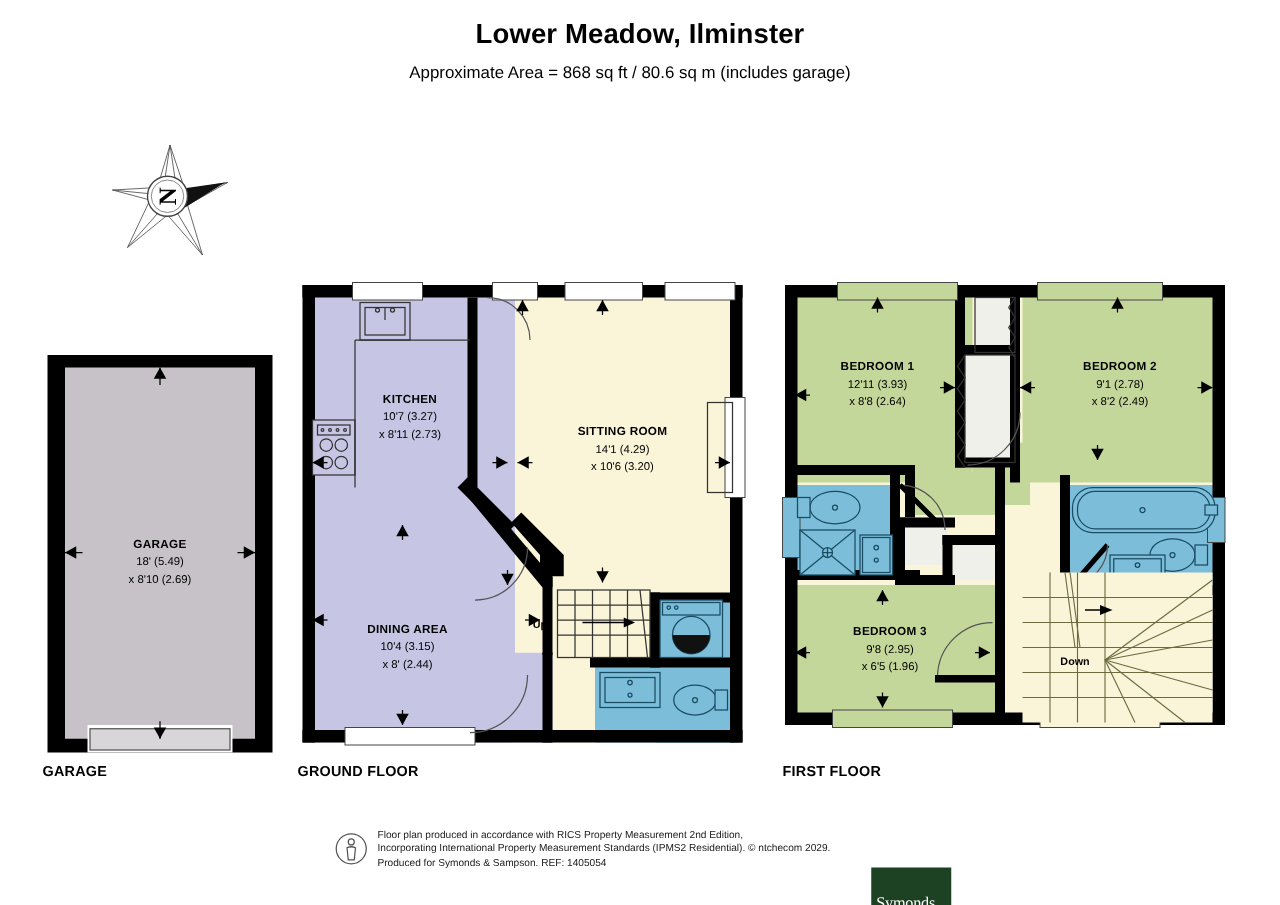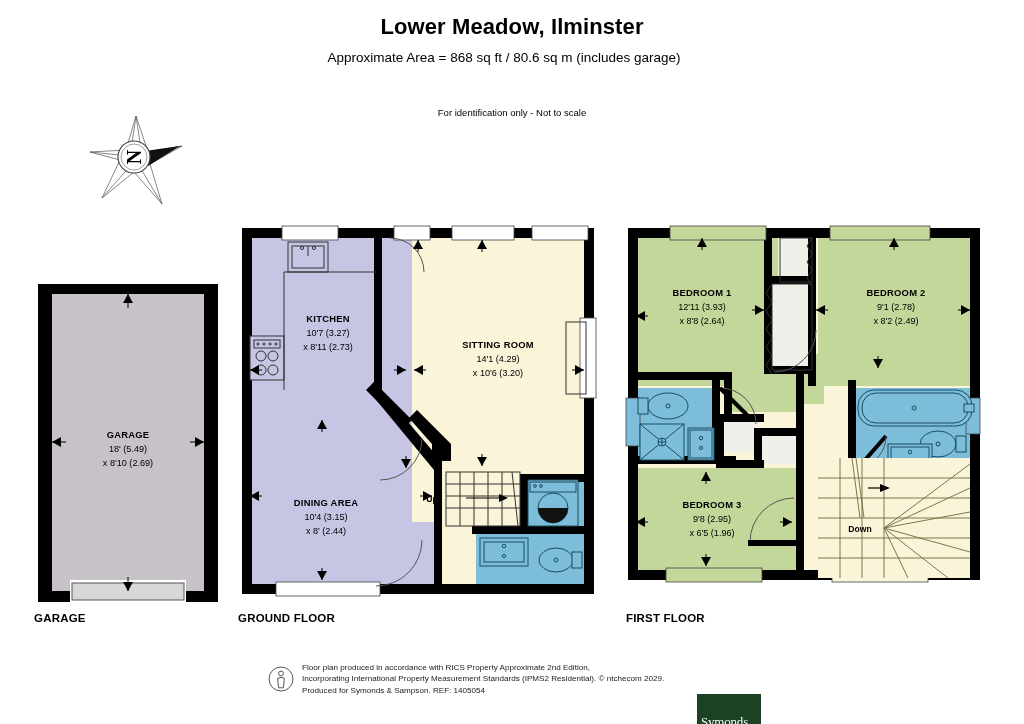--- a/index.html
+++ b/index.html
@@ -41,21 +41,20 @@
   .logo .bar{position:absolute;left:3px;top:36px;width:10px;height:13px;background:#f0e800;}
   .logo .l2s{position:relative;z-index:2;}
 </style>
 </head>
 <body>
 
 <div class="stage">
 
   <div class="title">Lower Meadow, Ilminster</div>
   <div class="sub sub1">Approximate Area = 868 sq ft / 80.6 sq m (includes garage)</div>
-  <div class="note">For identification only - Not to scale</div>
 
   <svg class="compass" viewBox="0 0 96 96">
     <g stroke="#555" stroke-width="0.7" fill="none">
       <path d="M48 4 L60 40 L94 34 L62 52 L74 92 L46 60 L14 86 L32 48 L2 40 L38 38 Z"></path>
       <path d="M48 4 L42 44 L2 40 M48 4 L54 44 L94 34 M74 92 L50 52 M14 86 L44 52"></path>
     </g>
     <path d="M50 40 L92 34 L60 54 Z" fill="#111"></path>
     <circle cx="46" cy="45" r="16" fill="#fff" stroke="#444" stroke-width="1.1"></circle>
     <circle cx="46" cy="45" r="13" fill="#fff" stroke="#777" stroke-width="0.7"></circle>
     <text x="46" y="52" text-anchor="middle" font-family="&quot;Liberation Serif&quot;,serif" font-size="20" font-weight="bold" fill="#000" transform="rotate(-90 46 45)">N</text>
@@ -482,21 +481,21 @@
   </svg>
   <div class="floorlabel" style="left:626px;top:612px;">FIRST FLOOR</div>
 
   <div class="footer">
     <svg class="fbadge" viewBox="0 0 26 26">
       <circle cx="13" cy="13" r="12" fill="none" stroke="#555" stroke-width="1"></circle>
       <circle cx="13" cy="7.5" r="2.4" fill="none" stroke="#555" stroke-width="1"></circle>
       <path d="M9.6 12.2 q3.4 -1.6 6.8 0 l-1 9.6 l-4.8 0 Z" fill="none" stroke="#555" stroke-width="1"></path>
     </svg>
     <div class="ftext">
-      <div>Floor plan produced in accordance with RICS Property Approximate 2nd Edition,</div>
+      <div>Floor plan produced in accordance with RICS Property Measurement 2nd Edition,</div>
       <div>Incorporating International Property Measurement Standards (IPMS2 Residential).    © ntchecom 2029.</div>
       <div>Produced for Symonds &amp; Sampson.    REF:  1405054</div>
     </div>
   </div>
 
   <div class="logo">
     <div class="bar"></div>
     <div class="l1">Symonds</div>
     <div class="l2 l2s">&amp;Sampson</div>
   </div>

